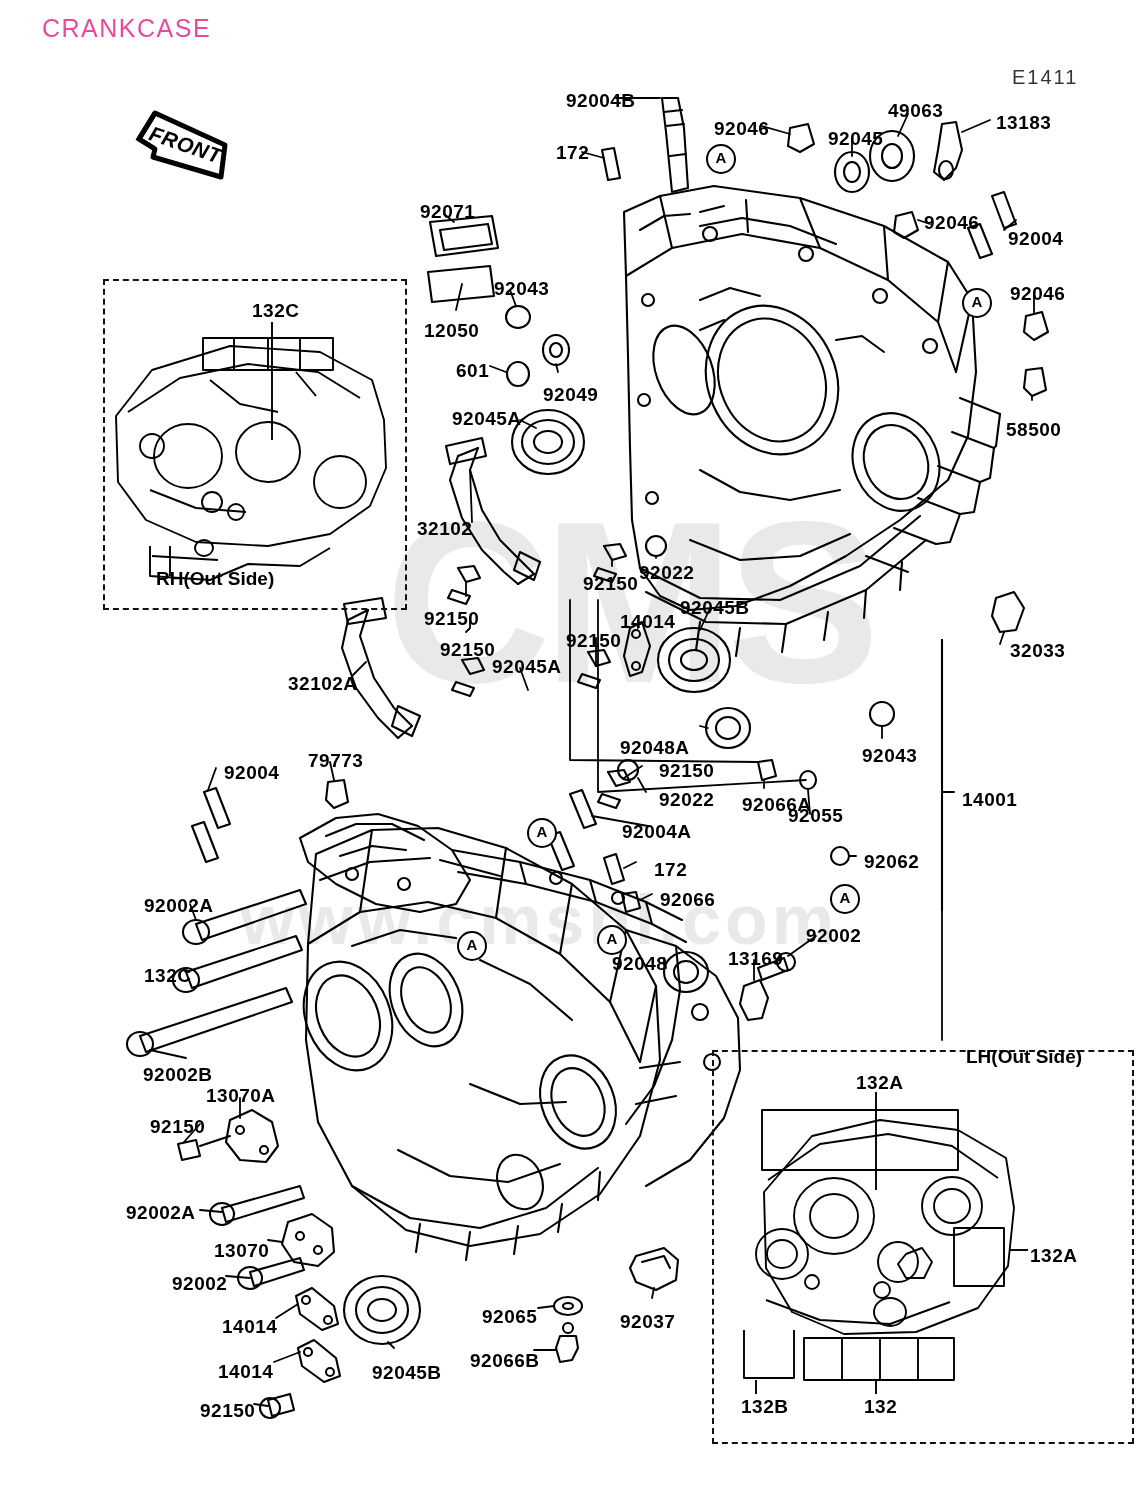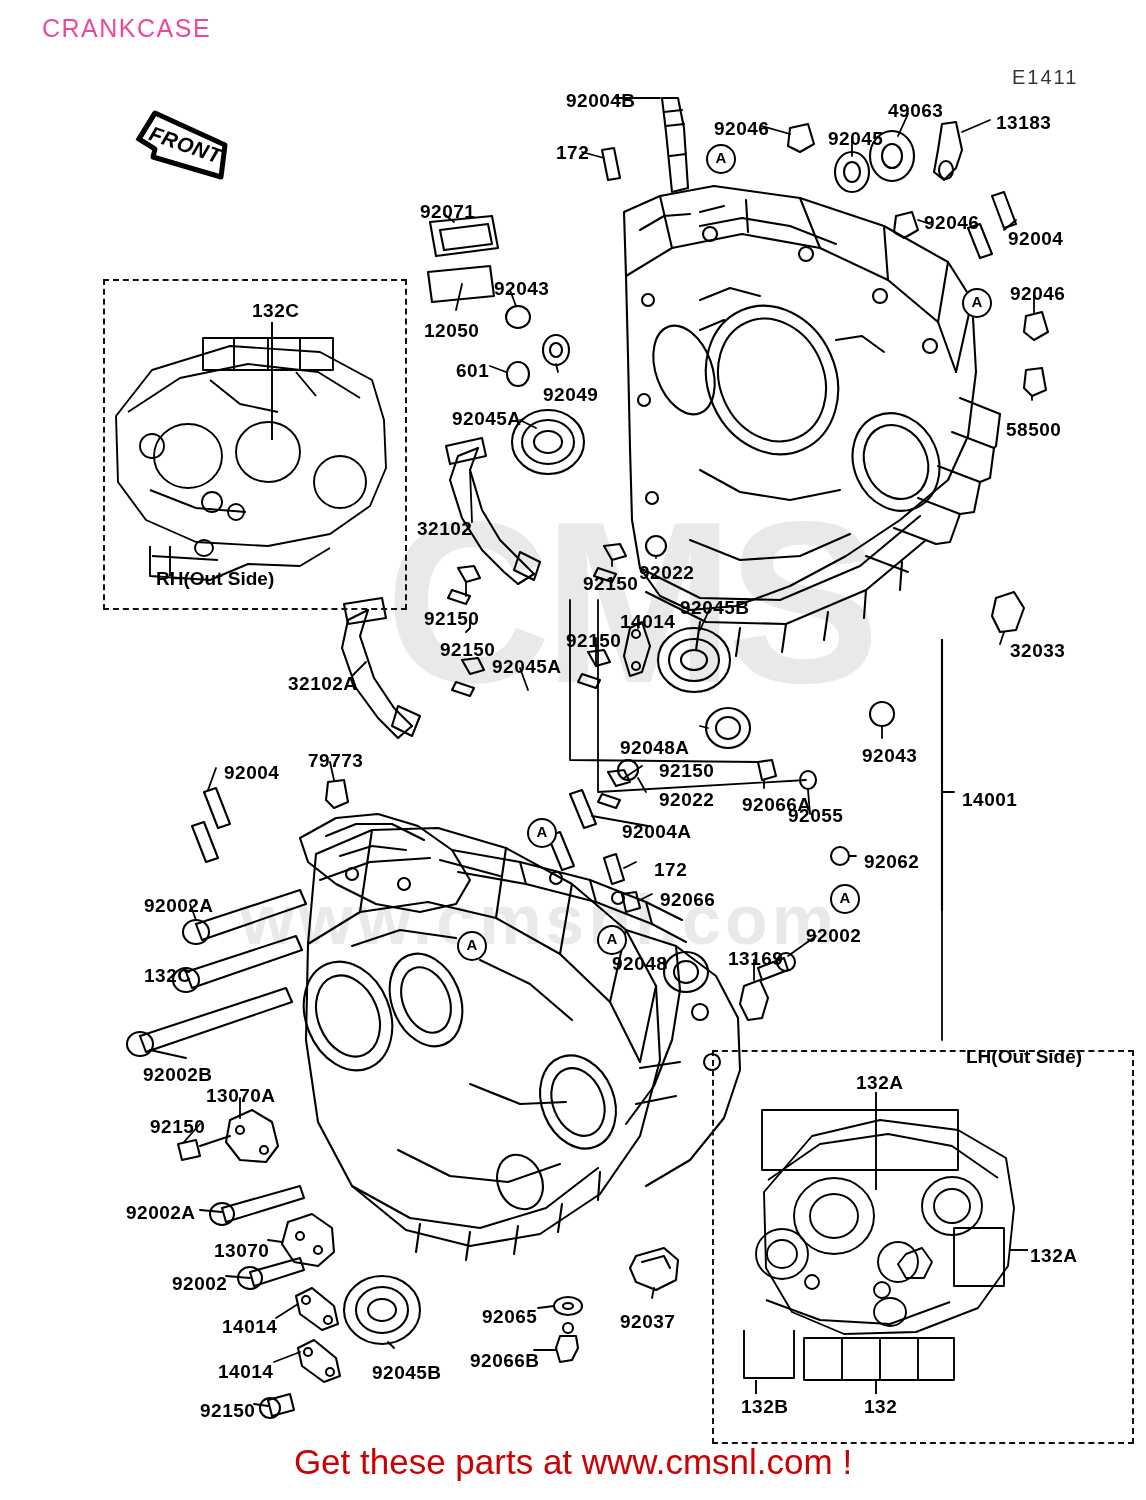--- a/index.html
+++ b/index.html
@@ -527,15 +527,14 @@
       <div class="lbl" style="left: 200px; top: 1400px;">92150</div>
       <div class="lbl" style="left: 372px; top: 1362px;">92045B</div>
       <div class="lbl" style="left: 612px; top: 953px;">92048</div>
       <div class="lbl" style="left: 728px; top: 948px;">13169</div>
       <div class="lbl" style="left: 806px; top: 925px;">92002</div>
       <div class="lbl" style="left: 482px; top: 1306px;">92065</div>
       <div class="lbl" style="left: 470px; top: 1350px; text-align: right;">92066B</div>
       <div class="lbl" style="left: 620px; top: 1311px;">92037</div>
     </div>
 
-  <div class="footer">Get these parts at www.cmsnl.com !</div>
 
 </div>
 
 </body></html>

